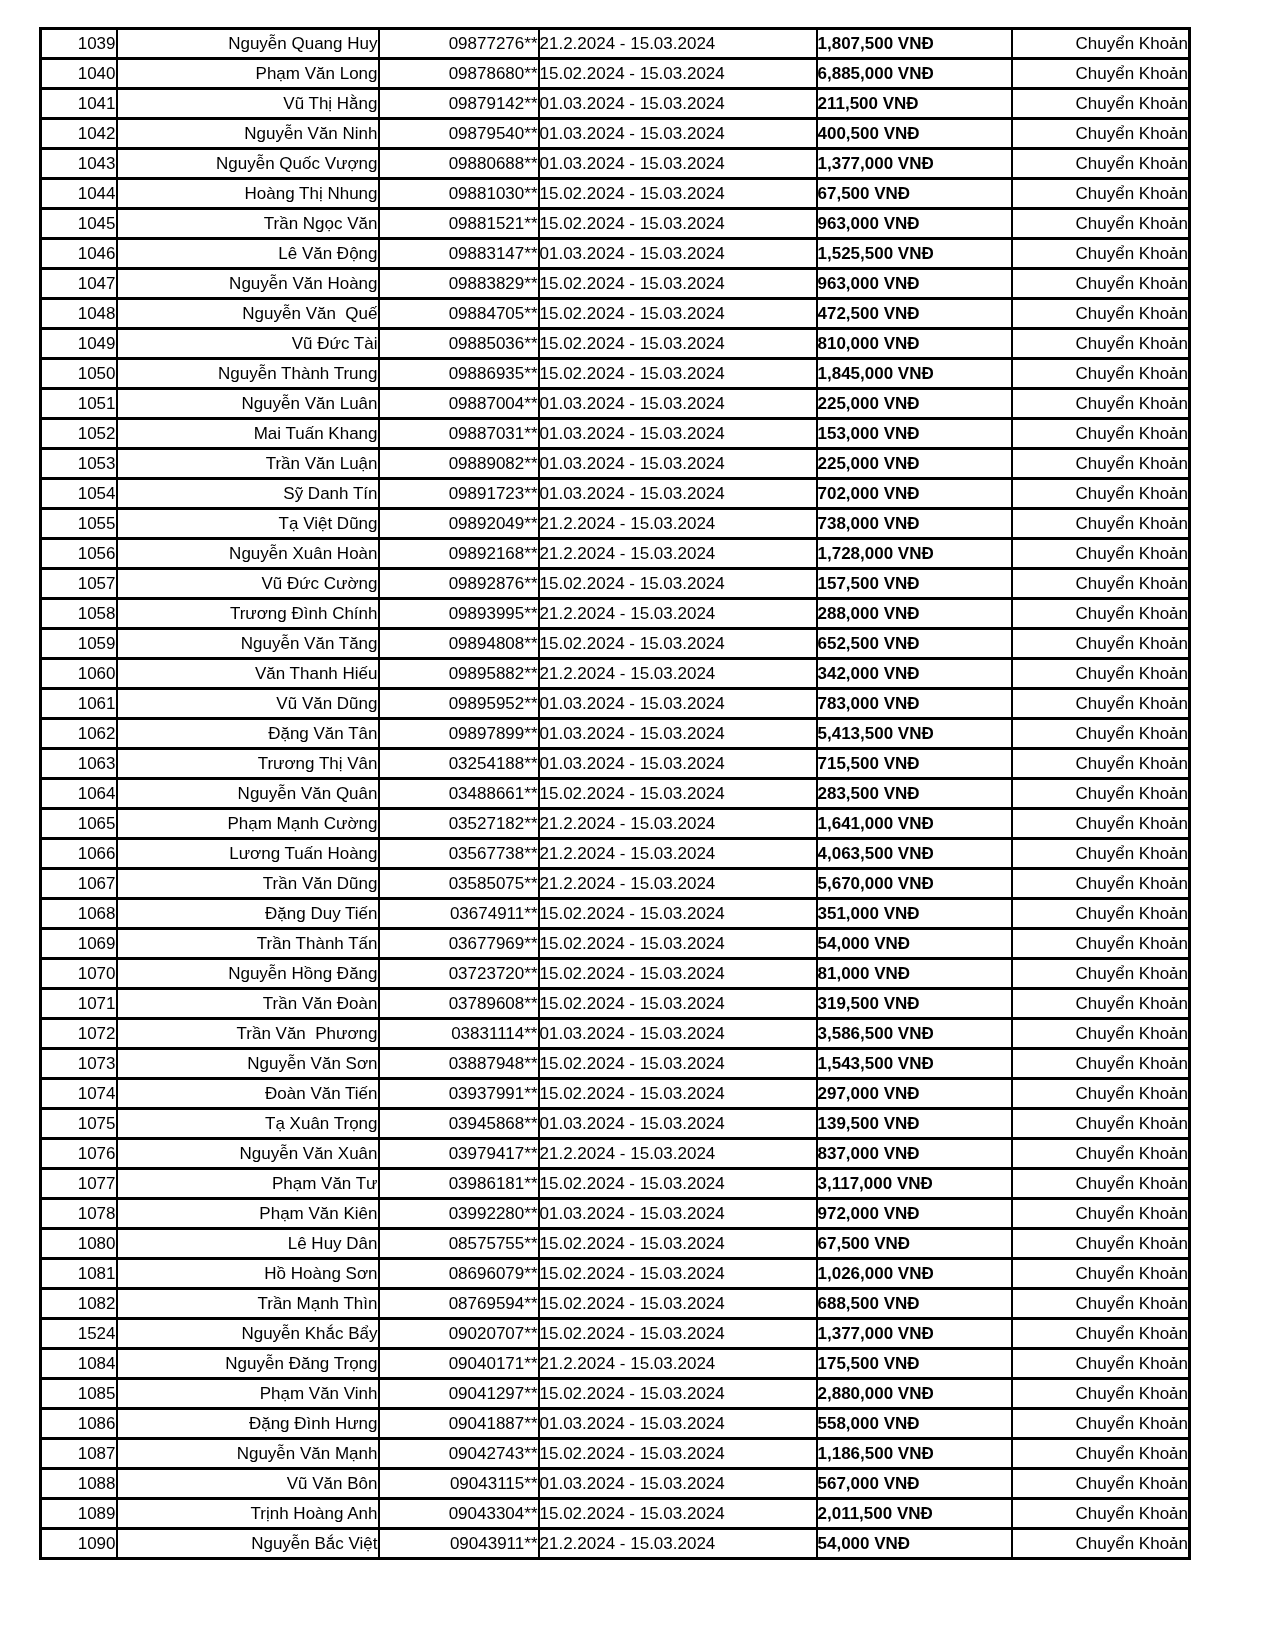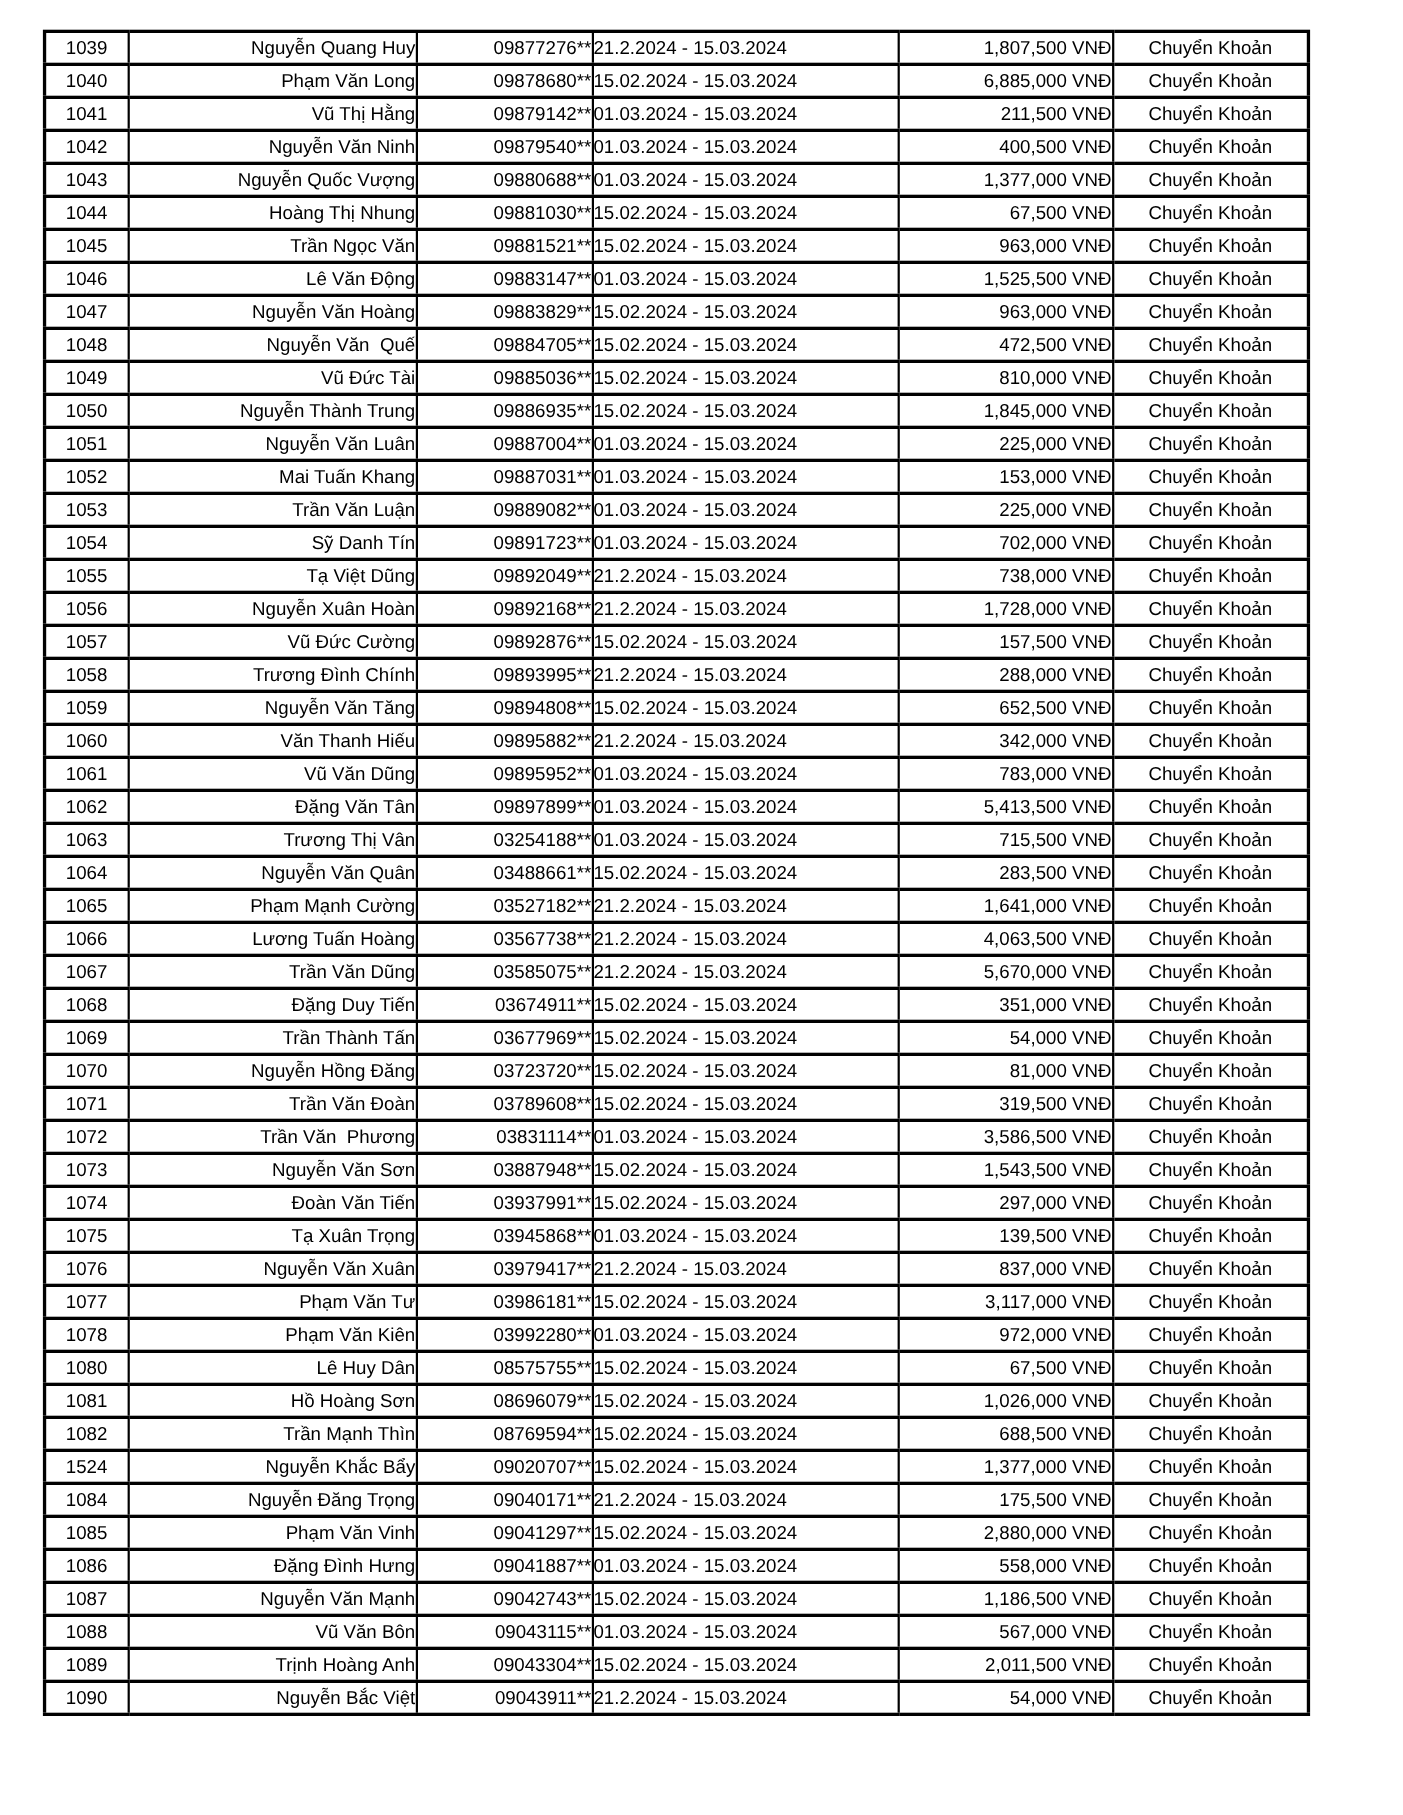--- a/index.html
+++ b/index.html
@@ -35,26 +35,26 @@
     border-bottom: 3px solid #000000;
     height: 27px;
     line-height: 27px;
     font-size: 17px;
     padding: 0;
     white-space: pre;
     overflow: hidden;
     color: #000000;
     background: #ffffff;
   }
-  td.col-id     { text-align: center;  padding-right: 9px; margin-left: 48px; }
+  td.col-id     { text-align: right;  padding-right: 9px; margin-left: 48px; }
   td.col-name   { text-align: right;   padding-left: 7px;  }
   td.col-phone  { text-align: right; }
   td.col-period { }
-  td.col-amount { text-align: right; }
-  td.col-method { text-align: center;   padding-left: 12px; }
+  td.col-amount { text-align: left; font-weight: bold; }
+  td.col-method { text-align: right;   padding-left: 12px; }
 </style>
 </head>
 <body>
 
 <div class="sheet">
   <table class="payment-table">
     <colgroup>
       <col style="width:76px">
       <col style="width:262px">
       <col style="width:160px">

